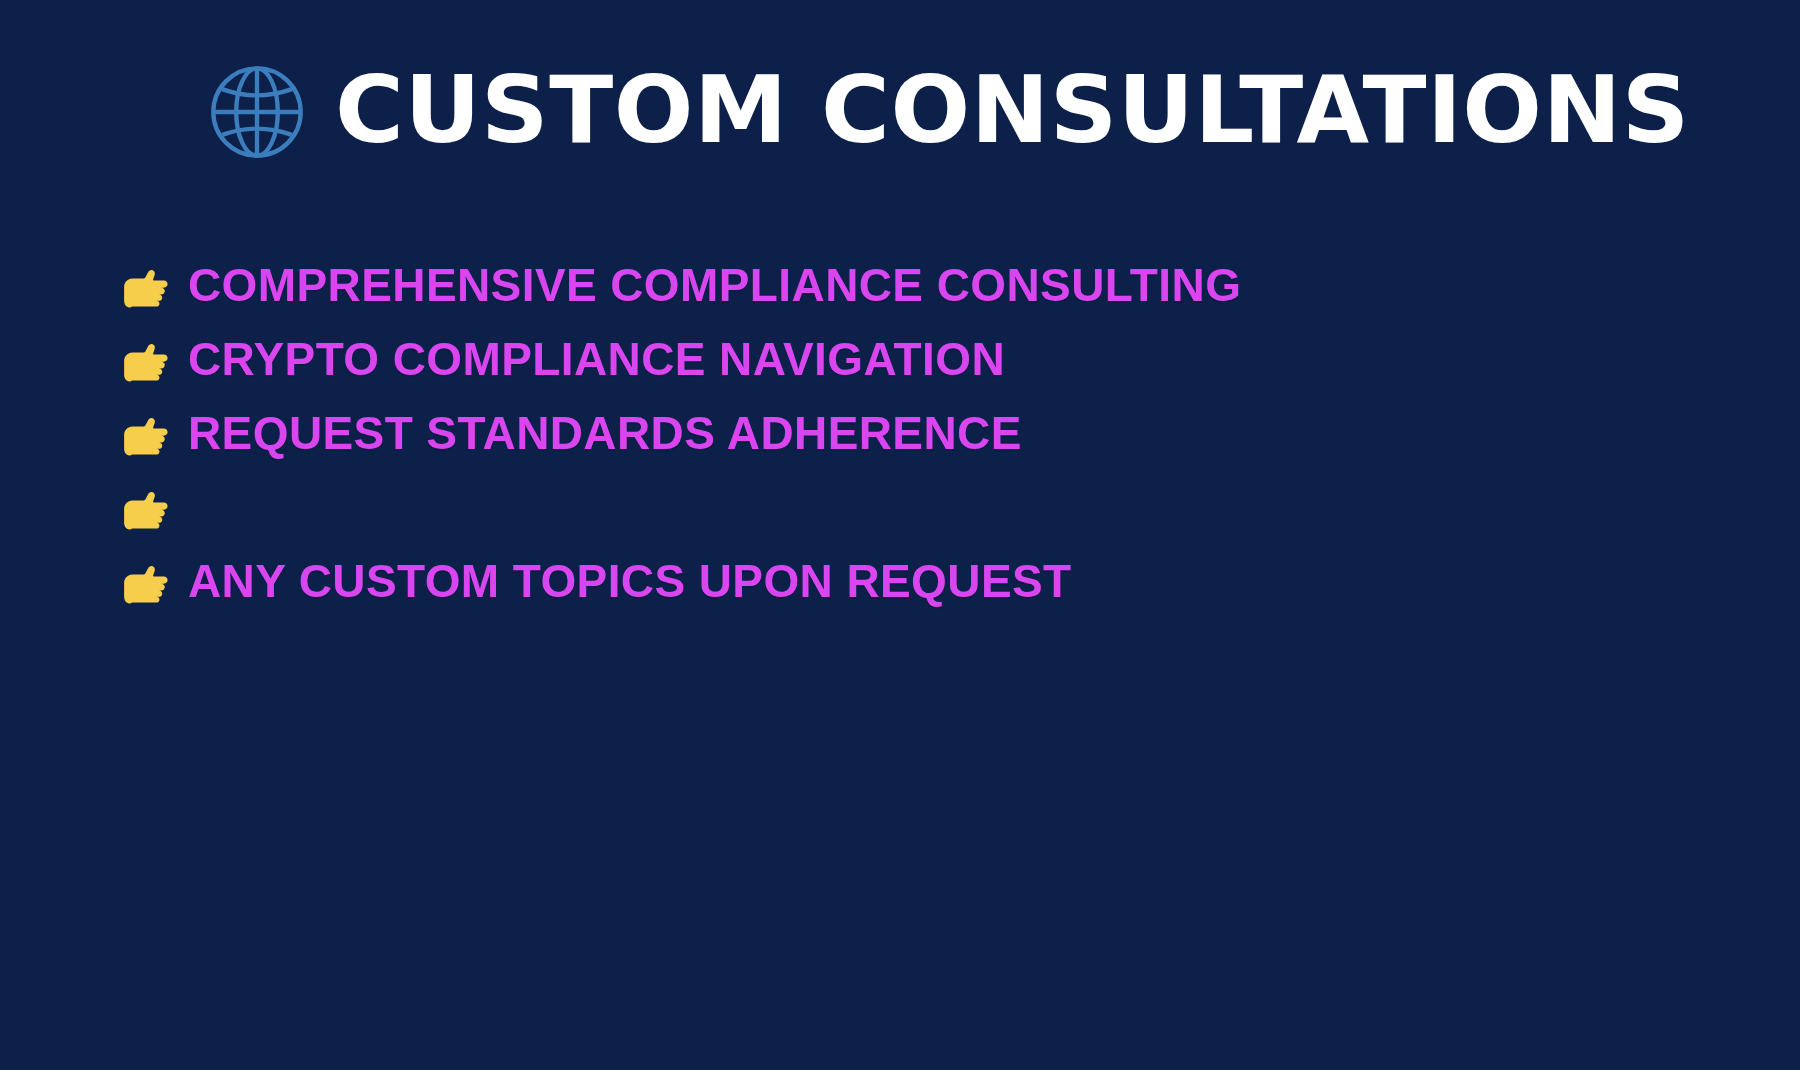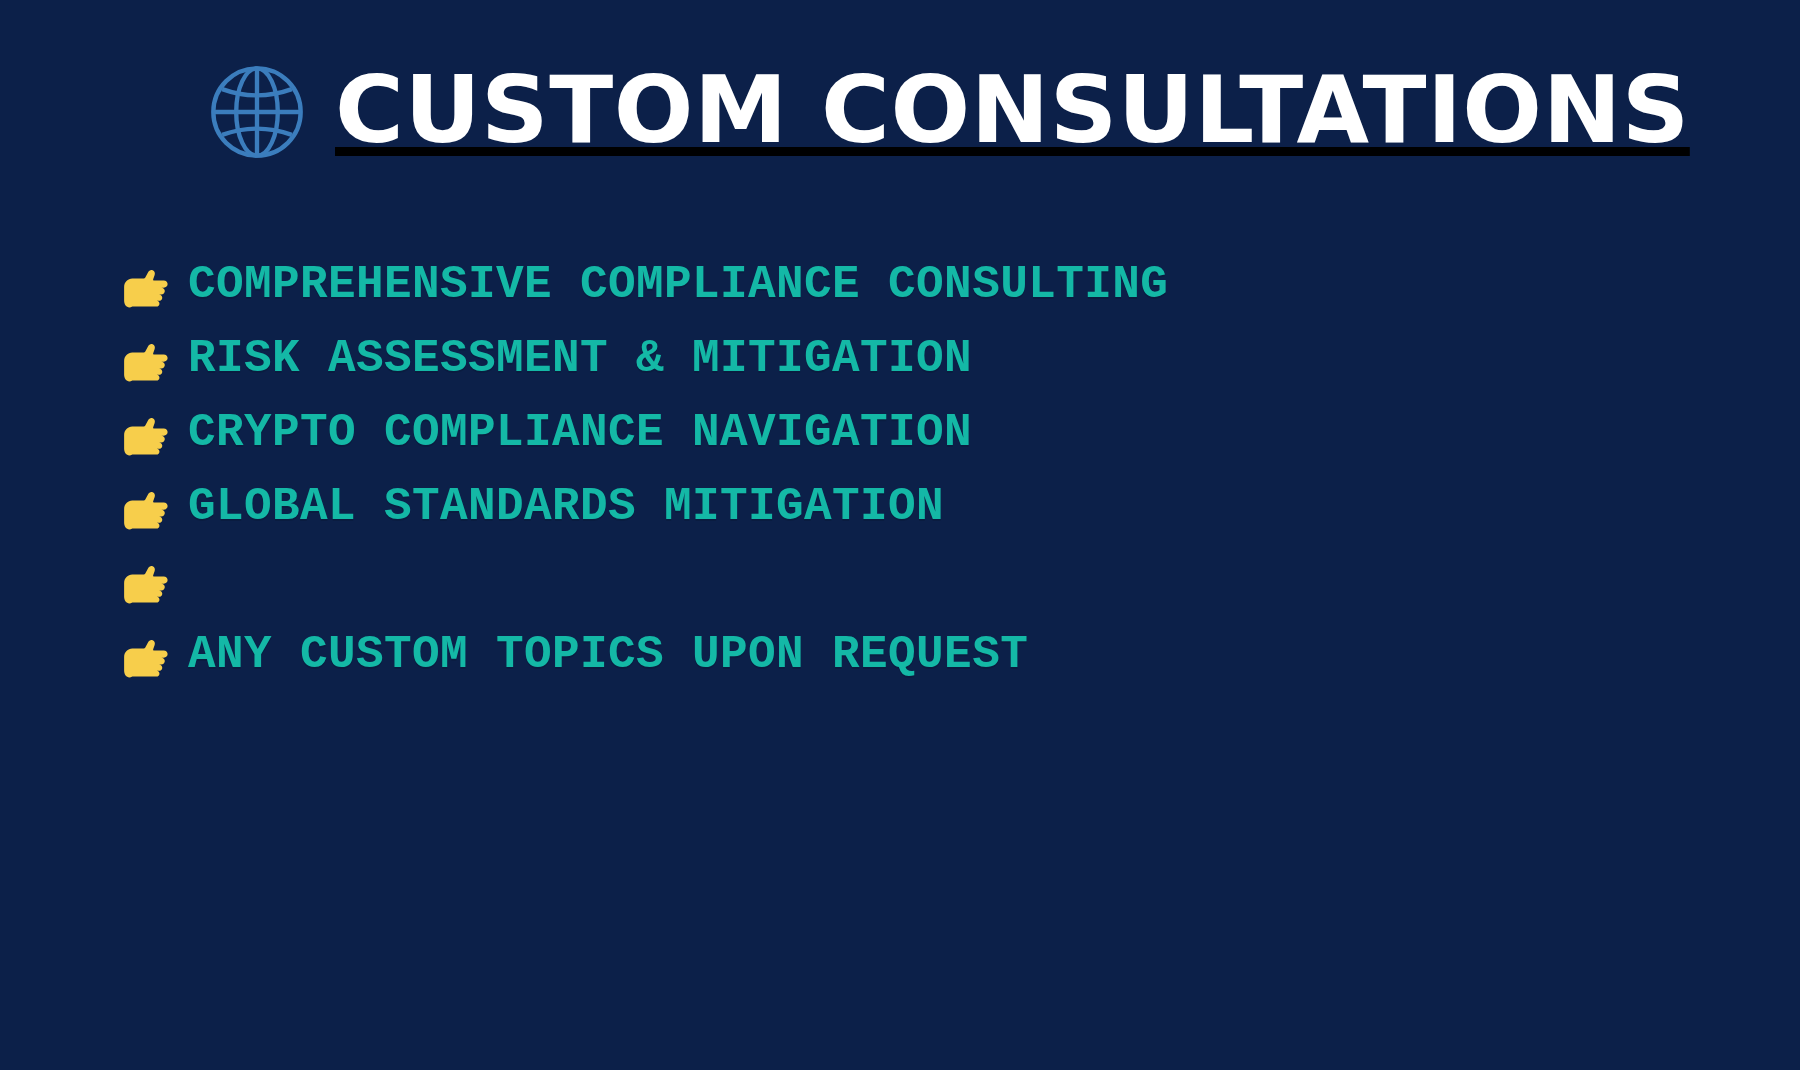--- a/index.html
+++ b/index.html
@@ -27,21 +27,20 @@
   
   .header {
     position:absolute;
     left:0;
     top:58px;
     width:1800px;
     display:flex;
     align-items:center;
     justify-content:flex-start;
     padding-left:205px;
-    text-decoration:underline;
   }
 
   .globe-icon {
     width:104px;
     height:104px;
     flex:0 0 104px;
     display:block;
     margin-right:26px;
     margin-top:2px;
   }
@@ -78,22 +77,22 @@
     width:56px;
     height:46px;
     flex:0 0 56px;
     margin-right:14px;
     display:block;
     position:relative;
     top:2px;
   }
 
   .bullet-text {
-    color:#14b8a6;
-    font-family:Liberation Mono, monospace;
+    color:#d946ef;
+    font-family:Liberation Sans, sans-serif;
     font-weight:bold;
     font-size:46px;
     line-height:1;
     letter-spacing:0.4px;
     transform:scaleX(1.0);
     transform-origin:left center;
     text-shadow:0 2px 0 rgba(0,0,0,0.12);
   }
 </style>
 </head>
@@ -122,45 +121,37 @@
     <li class="bullet-item">
       <svg class="hand-icon" viewBox="0 0 64 52">
         <g fill="#f7ce4b">
           <path d="M7 26c0-5.4 4.2-9.6 9.4-9.6h12.2c1.4 0 2.3-.7 2.9-1.8l2.6-5c1.3-2.5 3.4-3.6 5.5-2.8 2.3.9 3.1 3.3 2.2 5.8l-1.6 4.4c-.3.9.2 1.6 1.2 1.6h10.9c2.5 0 4.4 1.8 4.4 4.1 0 2.3-1.9 4.1-4.4 4.1h-2.9c2.3 0 4.1 1.7 4.1 3.9 0 2.2-1.8 3.9-4.1 3.9h-2.6c2.1 0 3.8 1.6 3.8 3.6s-1.7 3.6-3.8 3.6h-2.8c1.9 0 3.4 1.5 3.4 3.3s-1.5 3.3-3.4 3.3H16.4C11.2 51.4 7 47.2 7 41.8V26z"></path>
         </g>
       </svg>
       <span class="bullet-text">COMPREHENSIVE COMPLIANCE CONSULTING</span>
     </li>
 
 
-    <li class="bullet-item">
-      <svg class="hand-icon" viewBox="0 0 64 52">
-        <g fill="#f7ce4b">
-          <path d="M7 26c0-5.4 4.2-9.6 9.4-9.6h12.2c1.4 0 2.3-.7 2.9-1.8l2.6-5c1.3-2.5 3.4-3.6 5.5-2.8 2.3.9 3.1 3.3 2.2 5.8l-1.6 4.4c-.3.9.2 1.6 1.2 1.6h10.9c2.5 0 4.4 1.8 4.4 4.1 0 2.3-1.9 4.1-4.4 4.1h-2.9c2.3 0 4.1 1.7 4.1 3.9 0 2.2-1.8 3.9-4.1 3.9h-2.6c2.1 0 3.8 1.6 3.8 3.6s-1.7 3.6-3.8 3.6h-2.8c1.9 0 3.4 1.5 3.4 3.3s-1.5 3.3-3.4 3.3H16.4C11.2 51.4 7 47.2 7 41.8V26z"></path>
-        </g>
-      </svg>
-      <span class="bullet-text">RISK ASSESSMENT &amp; MITIGATION</span>
-    </li>
 
     <li class="bullet-item">
       <svg class="hand-icon" viewBox="0 0 64 52">
         <g fill="#f7ce4b">
           <path d="M7 26c0-5.4 4.2-9.6 9.4-9.6h12.2c1.4 0 2.3-.7 2.9-1.8l2.6-5c1.3-2.5 3.4-3.6 5.5-2.8 2.3.9 3.1 3.3 2.2 5.8l-1.6 4.4c-.3.9.2 1.6 1.2 1.6h10.9c2.5 0 4.4 1.8 4.4 4.1 0 2.3-1.9 4.1-4.4 4.1h-2.9c2.3 0 4.1 1.7 4.1 3.9 0 2.2-1.8 3.9-4.1 3.9h-2.6c2.1 0 3.8 1.6 3.8 3.6s-1.7 3.6-3.8 3.6h-2.8c1.9 0 3.4 1.5 3.4 3.3s-1.5 3.3-3.4 3.3H16.4C11.2 51.4 7 47.2 7 41.8V26z"></path>
         </g>
       </svg>
       <span class="bullet-text">CRYPTO COMPLIANCE NAVIGATION</span>
     </li>
 
     <li class="bullet-item">
       <svg class="hand-icon" viewBox="0 0 64 52">
         <g fill="#f7ce4b">
           <path d="M7 26c0-5.4 4.2-9.6 9.4-9.6h12.2c1.4 0 2.3-.7 2.9-1.8l2.6-5c1.3-2.5 3.4-3.6 5.5-2.8 2.3.9 3.1 3.3 2.2 5.8l-1.6 4.4c-.3.9.2 1.6 1.2 1.6h10.9c2.5 0 4.4 1.8 4.4 4.1 0 2.3-1.9 4.1-4.4 4.1h-2.9c2.3 0 4.1 1.7 4.1 3.9 0 2.2-1.8 3.9-4.1 3.9h-2.6c2.1 0 3.8 1.6 3.8 3.6s-1.7 3.6-3.8 3.6h-2.8c1.9 0 3.4 1.5 3.4 3.3s-1.5 3.3-3.4 3.3H16.4C11.2 51.4 7 47.2 7 41.8V26z"></path>
         </g>
       </svg>
-      <span class="bullet-text">GLOBAL STANDARDS MITIGATION</span>
+      <span class="bullet-text">REQUEST STANDARDS ADHERENCE</span>
     </li>
 
     <li class="bullet-item">
       <svg class="hand-icon" viewBox="0 0 64 52">
         <g fill="#f7ce4b">
           <path d="M7 26c0-5.4 4.2-9.6 9.4-9.6h12.2c1.4 0 2.3-.7 2.9-1.8l2.6-5c1.3-2.5 3.4-3.6 5.5-2.8 2.3.9 3.1 3.3 2.2 5.8l-1.6 4.4c-.3.9.2 1.6 1.2 1.6h10.9c2.5 0 4.4 1.8 4.4 4.1 0 2.3-1.9 4.1-4.4 4.1h-2.9c2.3 0 4.1 1.7 4.1 3.9 0 2.2-1.8 3.9-4.1 3.9h-2.6c2.1 0 3.8 1.6 3.8 3.6s-1.7 3.6-3.8 3.6h-2.8c1.9 0 3.4 1.5 3.4 3.3s-1.5 3.3-3.4 3.3H16.4C11.2 51.4 7 47.2 7 41.8V26z"></path>
         </g>
       </svg>
     </li>
 

